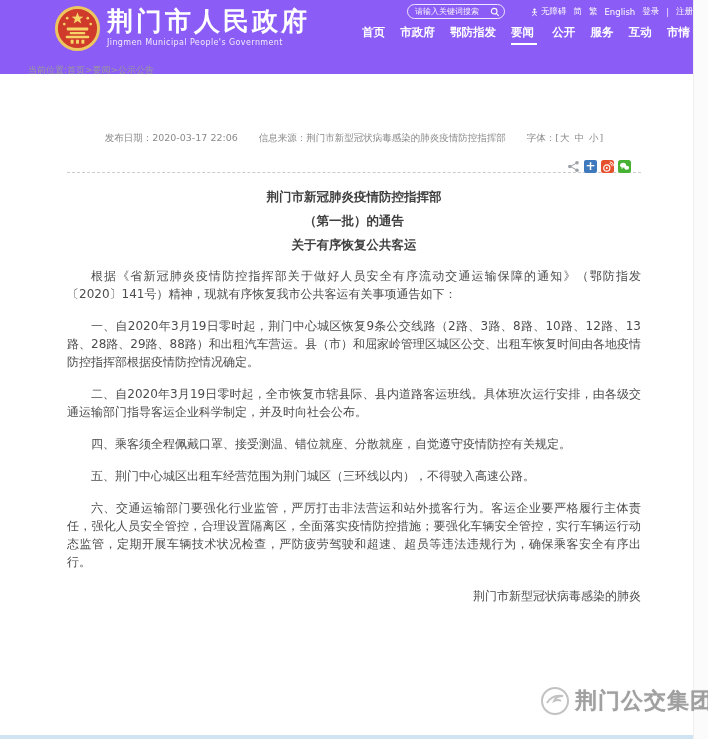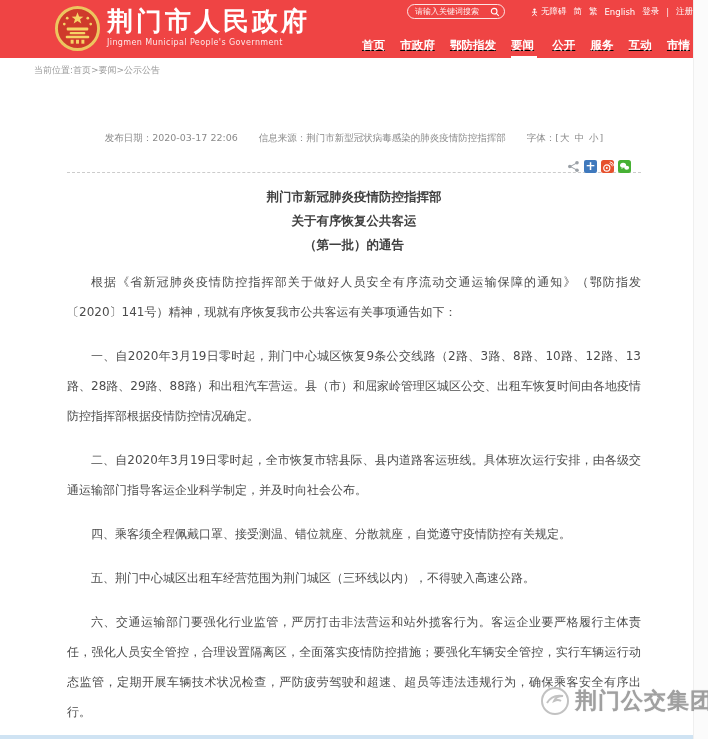--- a/index.html
+++ b/index.html
@@ -6,65 +6,65 @@
   html,body { width:708px; height:739px; }
   body {
     font-family:"DejaVu Sans","Liberation Sans",sans-serif;
     background:#ffffff; position:relative; overflow:hidden;
   }
   .page { position:relative; width:708px; height:739px; background:#fff; }
   .right-gap { position:absolute; top:0; right:0; width:15px; height:100%;
     background:#fbfbfb; border-left:1px solid #efefef; }
 
   
-  .header { position:absolute; top:0; left:0; width:693px; height:58px; background:#ef4444; }
+  .header { position:absolute; top:0; left:0; width:693px; height:74px; background:#8b5cf6; }
   .emblem { position:absolute; left:54px; top:5px; width:47px; height:47px; cursor:pointer; }
   .site-block { position:absolute; left:107px; top:7px; color:#fff; cursor:pointer; }
   .site-name { font-size:26px; font-weight:bold; letter-spacing:3px; line-height:28px; }
   .site-name-en { font-size:8px; letter-spacing:0.4px; color:rgba(255,255,255,0.88); margin-top:3px; }
 
   .search-pill { position:absolute; left:407px; top:4px; width:98px; height:15px;
     border:1px solid rgba(255,255,255,0.85); border-radius:9px; display:flex; align-items:center; padding:0 4px 0 7px; }
   .search-input { flex:1; background:transparent; border:none; outline:none;
     font-size:8px; color:#fff; font-family:inherit; min-width:0; }
   .search-input::placeholder { color:rgba(255,255,255,0.92); }
   .magnifier { width:10px; height:10px; flex:none; cursor:pointer; }
 
   .quick-links { position:absolute; left:530px; top:6px; width:160px; display:flex;
     align-items:center; gap:7px; color:#fff; font-size:8.5px; white-space:nowrap; }
   .quick-links span { cursor:pointer; }
   .ql-divider { cursor:default; opacity:.9; }
   .a11y { display:inline-flex; align-items:center; gap:2px; }
 
-  .nav { position:absolute; left:362px; top:38px; width:328px; display:flex;
-    justify-content:space-between;text-decoration:underline; }
+  .nav { position:absolute; left:362px; top:25px; width:328px; display:flex;
+    justify-content:space-between; }
   .nav a { color:#fff; font-size:11.5px; font-weight:bold; text-decoration:none; cursor:pointer; }
   .nav a.active .nav-underline { display:block; width:26px; height:2px; background:#fff; margin:3px auto 0; }
   .nav-underline { display:none; }
 
   
-  .breadcrumb { position:absolute; left:34px; top:64px; font-size:9px; color:#9b9b9b; cursor:pointer; }
+  .breadcrumb { position:absolute; left:28px; top:64px; font-size:9px; color:#9b9b9b; cursor:pointer; }
 
   
   .article { position:absolute; left:67px; top:118px; width:574px; }
   .article-title { text-align:center; font-size:17px; font-weight:bold; color:#2b2b2b; line-height:24px; }
   .meta { margin-top:14px; text-align:center; font-size:9.5px; color:#8a8a8a; }
   .meta .m-item { margin:0 9px; }
   .meta .fs { cursor:pointer; margin:0 1px; }
   .separator { margin-top:12px; height:16px; border-bottom:1px dashed #cccccc; text-align:right; }
   .share-icons { display:inline-flex; gap:4px; margin-right:10px; align-items:flex-end; height:16px; }
   .share-icons .si { width:13px; height:13px; display:inline-block; cursor:pointer; }
   .si-plus { background:#3f79bd; border-radius:2px; position:relative; }
   .si-plus::before { content:"+"; position:absolute; left:0; top:-1px; width:13px; height:13px;
     color:#fff; font-size:12px; font-weight:bold; text-align:center; line-height:14px; }
 
   .doc-heading { margin-top:12px; text-align:center; font-size:12.5px; font-weight:bold;
     color:#3f3f3f; line-height:24px; }
   .body-text { margin-top:10px; }
-  .body-text p { font-size:12px; color:#4c4c4c; line-height:30px; text-indent:2em;
+  .body-text p { font-size:12px; color:#4c4c4c; line-height:18px; text-indent:2em;
     margin-bottom:14px; text-align:justify; }
   .signature { text-align:right; font-size:12px; color:#4c4c4c; line-height:22px; }
 
   
   .watermark { position:absolute; left:540px; top:686px; z-index:4; display:flex;
     align-items:center; gap:5px; color:#909090; opacity:.85; }
   .wm-text { font-size:22px; font-weight:bold; letter-spacing:1px; white-space:nowrap;
     text-shadow:0 0 1px #bbb; }
   .wm-logo { width:30px; height:30px; }
 
@@ -165,22 +165,22 @@
           <rect x="0" y="0" width="13" height="13" rx="2.5" fill="#47b134"></rect>
           <ellipse cx="5.1" cy="5.2" rx="3" ry="2.5" fill="#fff"></ellipse>
           <ellipse cx="8.7" cy="7.8" rx="2.4" ry="2" fill="#fff"></ellipse>
           <path d="M4 7.4 L3.2 9 L5.2 8" fill="#fff"></path>
         </svg>
       </span>
     </div>
 
     <div class="doc-heading">
       <div>荆门市新冠肺炎疫情防控指挥部</div>
+      <div>（第一批）的通告</div>
       <div>关于有序恢复公共客运</div>
-      <div>（第一批）的通告</div>
     </div>
 
     <div class="body-text">
       <p>根据《省新冠肺炎疫情防控指挥部关于做好人员安全有序流动交通运输保障的通知》（鄂防指发〔2020〕141号）精神，现就有序恢复我市公共客运有关事项通告如下：</p>
       <p>一、自2020年3月19日零时起，荆门中心城区恢复9条公交线路（2路、3路、8路、10路、12路、13路、28路、29路、88路）和出租汽车营运。县（市）和屈家岭管理区城区公交、出租车恢复时间由各地疫情防控指挥部根据疫情防控情况确定。</p>
       <p>二、自2020年3月19日零时起，全市恢复市辖县际、县内道路客运班线。具体班次运行安排，由各级交通运输部门指导客运企业科学制定，并及时向社会公布。</p>
       <p>四、乘客须全程佩戴口罩、接受测温、错位就座、分散就座，自觉遵守疫情防控有关规定。</p>
       <p>五、荆门中心城区出租车经营范围为荆门城区（三环线以内），不得驶入高速公路。</p>
       <p>六、交通运输部门要强化行业监管，严厉打击非法营运和站外揽客行为。客运企业要严格履行主体责任，强化人员安全管控，合理设置隔离区，全面落实疫情防控措施；要强化车辆安全管控，实行车辆运行动态监管，定期开展车辆技术状况检查，严防疲劳驾驶和超速、超员等违法违规行为，确保乘客安全有序出行。</p>
     </div>

